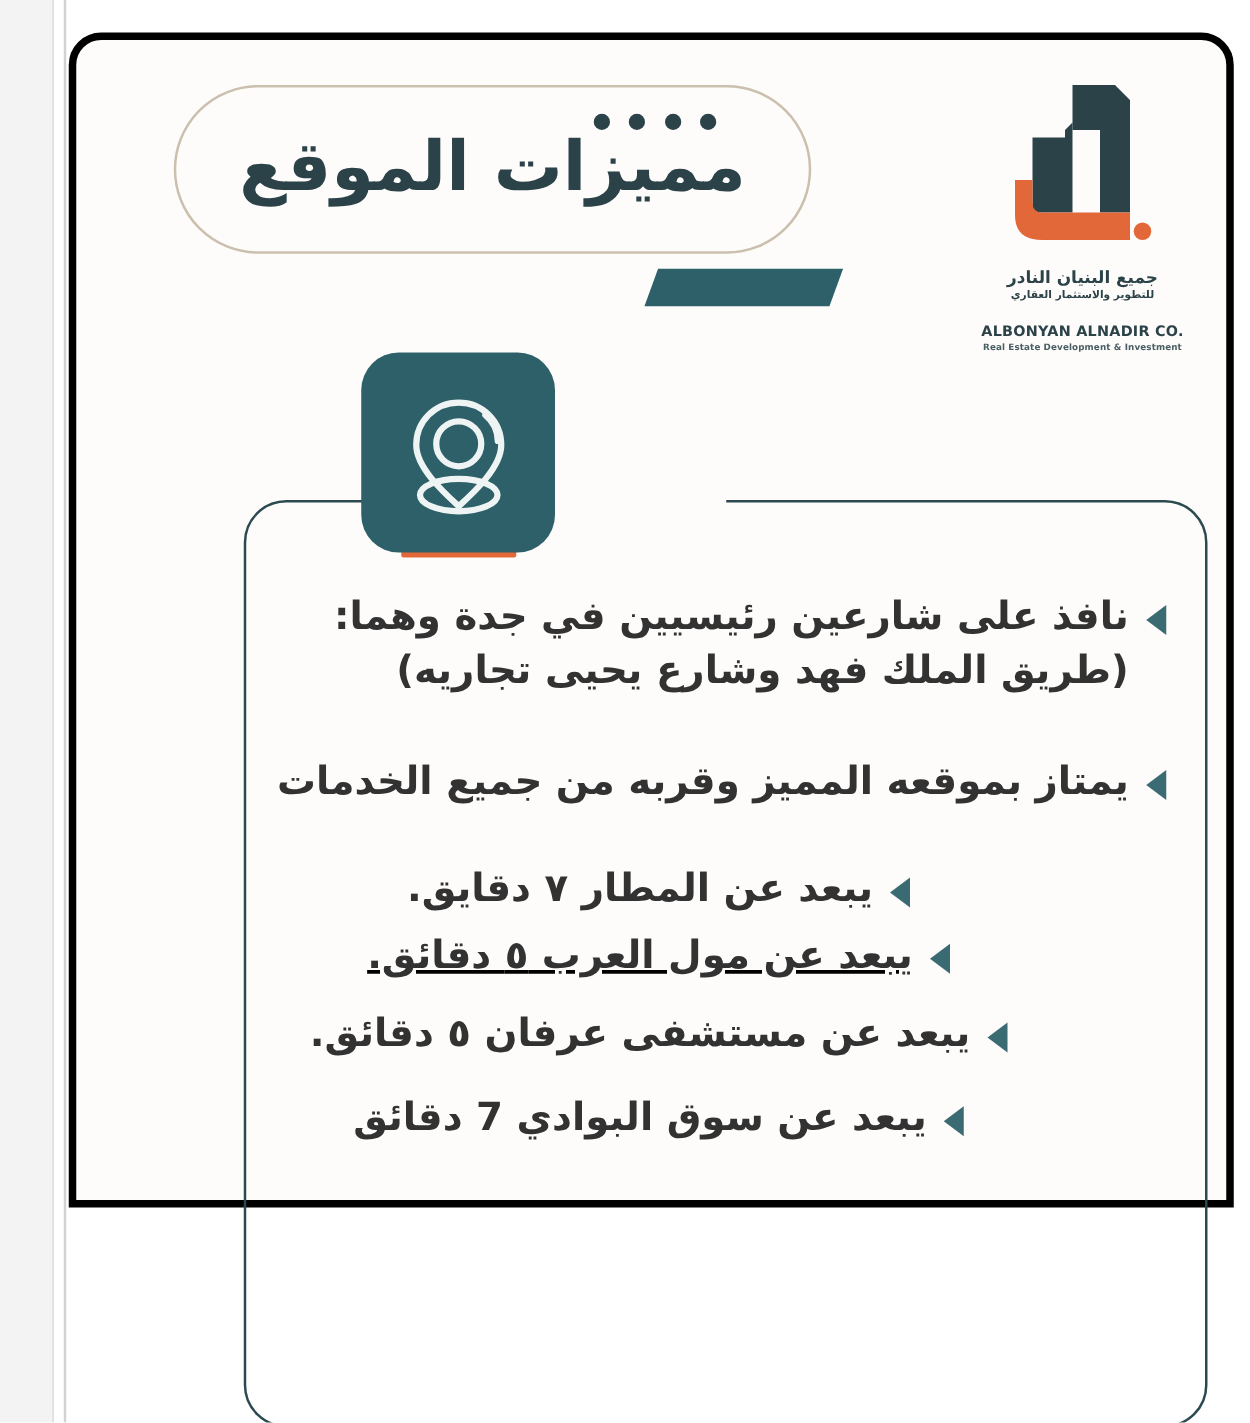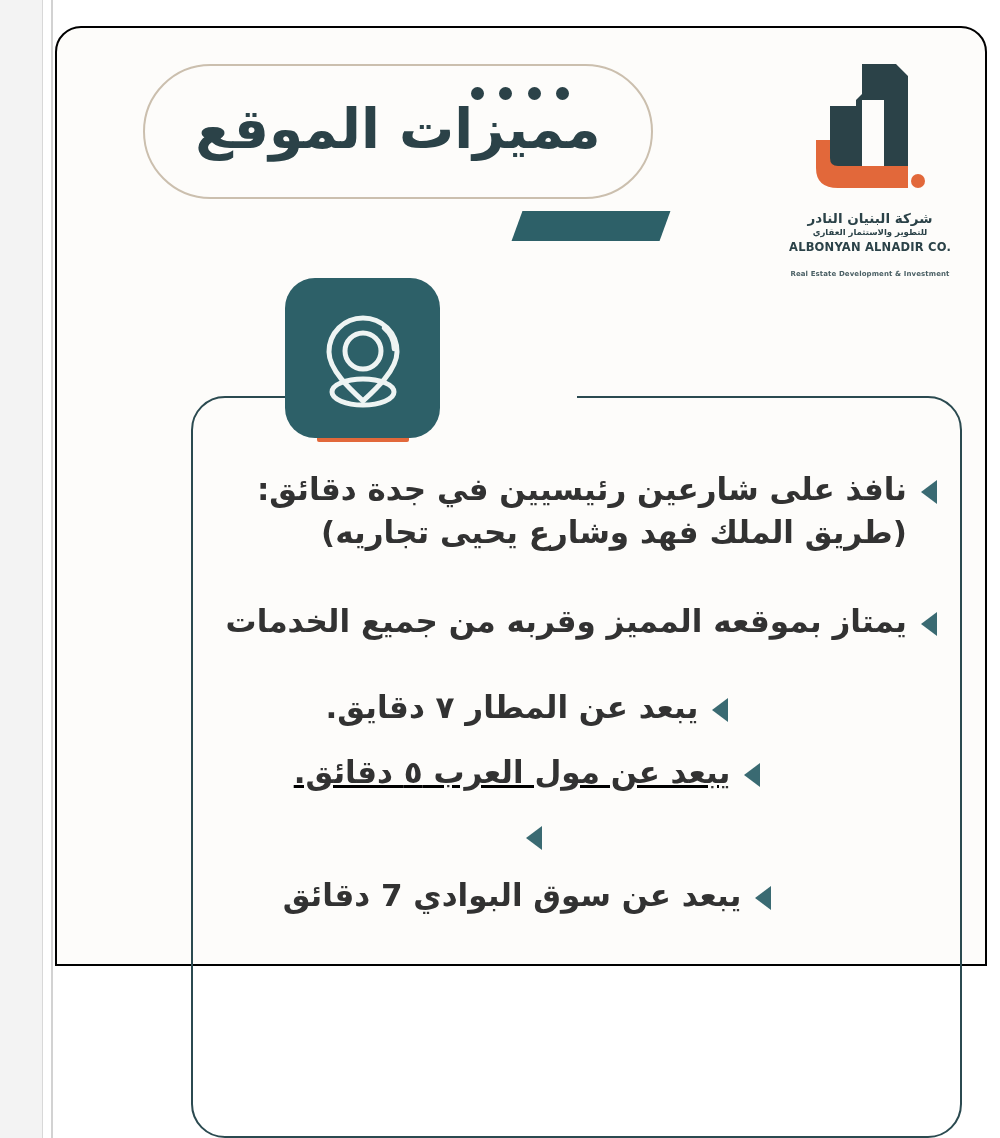--- a/index.html
+++ b/index.html
@@ -38,21 +38,21 @@
   }
 
   
   .card {
     position: absolute;
     left: 55px;
     top: 26px;
     width: 932px;
     height: 940px;
     background: #fdfcfa;
-    border: 2px solid #000000;
+    border: 6px solid #000000;
     border-top-left-radius: 26px;
     border-top-right-radius: 26px;
     box-sizing: border-box;
   }
 
   
   .title-pill {
     position: absolute;
     right: 332px;
     top: 36px;
@@ -138,29 +138,29 @@
     color: #2b4248;
     letter-spacing: 1.4px;
     margin-top: 1px;
     direction: rtl;
   }
   .logo-en-1 {
     font-size: 11.5px;
     font-weight: 700;
     color: #2b4248;
     letter-spacing: 0.2px;
-    margin-top: 3px;
+    margin-top: 17px;
     direction: ltr;
   }
   .logo-en-2 {
     font-size: 7px;
     font-weight: 600;
     color: #4a5f64;
     letter-spacing: 0.1px;
-    margin-top: 16px;
+    margin-top: 2px;
     direction: ltr;
   }
 
   
   .content-box {
     position: absolute;
     left: 134px;
     top: 368px;
     width: 771px;
     height: 742px;
@@ -240,21 +240,21 @@
     font-weight: 700;
     color: #323232;
     direction: rtl;
     text-align: right;
   }
   .bullet-text .line2 {
     display: block;
   }
   .row-b1 { margin-bottom: 46px; }
   .row-b2 { margin-bottom: 44px; }
-  .row-b3 { margin-bottom: 22px; padding-left: 0; }
+  .row-b3 { margin-bottom: 10px; padding-left: 0; }
   .row-b4 { margin-bottom: 20px; text-decoration: underline; }
   .row-b5 { margin-bottom: 24px; }
 </style>
 </head>
 <body>
 
 <div class="page-root">
 
   <div class="left-gutter"></div>
   <div class="gutter-divider"></div>
@@ -279,21 +279,21 @@
         <svg width="140" height="160" viewBox="0 0 140 160" xmlns="http://www.w3.org/2000/svg">
 
           <path d="M62 16 L96 16 L108 28 L108 118 L84 118 L84 52 L62 52 Z" fill="#2b4248"></path>
           <path d="M30 58 L56 58 L56 118 L30 118 Z" fill="#2b4248"></path>
           <path d="M56 52 L62 46 L62 118 L56 118 Z" fill="#2b4248"></path>
 
           <path d="M16 92 L16 120 Q16 140 38 140 L108 140 L108 118 L38 118 Q30 118 30 110 L30 92 Z" fill="#e2683a"></path>
           <circle cx="118" cy="133" r="7" fill="#e2683a"></circle>
         </svg>
       </div>
-      <div class="logo-ar-1">شركة البنيان النادر</div>
+      <div class="logo-ar-1">جميع البنيان النادر</div>
       <div class="logo-ar-2">للتطوير والاستثمار العقاري</div>
       <div class="logo-en-1">ALBONYAN ALNADIR CO.</div>
       <div class="logo-en-2">Real Estate Development &amp; Investment</div>
     </div>
 
     <div class="content-box"></div>
     <div class="border-gap"></div>
 
     <div class="icon-underbar"></div>
     <div class="icon-tile">
@@ -303,21 +303,21 @@
         <path d="M73 26 C79 31 83 39 83 47" stroke-width="4.5"></path>
         <ellipse cx="52" cy="90" rx="31" ry="13"></ellipse>
       </svg>
     </div>
 
     <div class="bullets">
 
       <div class="bullet-row row-b1">
         <span class="bullet-marker"></span>
         <span class="bullet-text">
-          <span>نافذ على شارعين رئيسيين في جدة دقائق:</span>
+          <span>نافذ على شارعين رئيسيين في جدة وهما:</span>
           <span class="line2">(طريق الملك فهد وشارع يحيى تجاريه)</span>
         </span>
       </div>
 
       <div class="bullet-row row-b2">
         <span class="bullet-marker"></span>
         <span class="bullet-text">
           <span>يمتاز  بموقعه المميز وقربه من جميع الخدمات</span>
         </span>
       </div>
@@ -327,20 +327,21 @@
         <span class="bullet-text">يبعد عن المطار ٧ دقايق.</span>
       </div>
 
       <div class="bullet-row row-b4 center">
         <span class="bullet-marker"></span>
         <span class="bullet-text">يبعد عن مول العرب ٥ دقائق.</span>
       </div>
 
       <div class="bullet-row row-b5 center">
         <span class="bullet-marker"></span>
+        <span class="bullet-text">يبعد عن مستشفى عرفان ٥ دقائق.</span>
       </div>
 
       <div class="bullet-row center">
         <span class="bullet-marker"></span>
         <span class="bullet-text">يبعد عن سوق البوادي 7 دقائق</span>
       </div>
 
     </div>
 
   </div>

